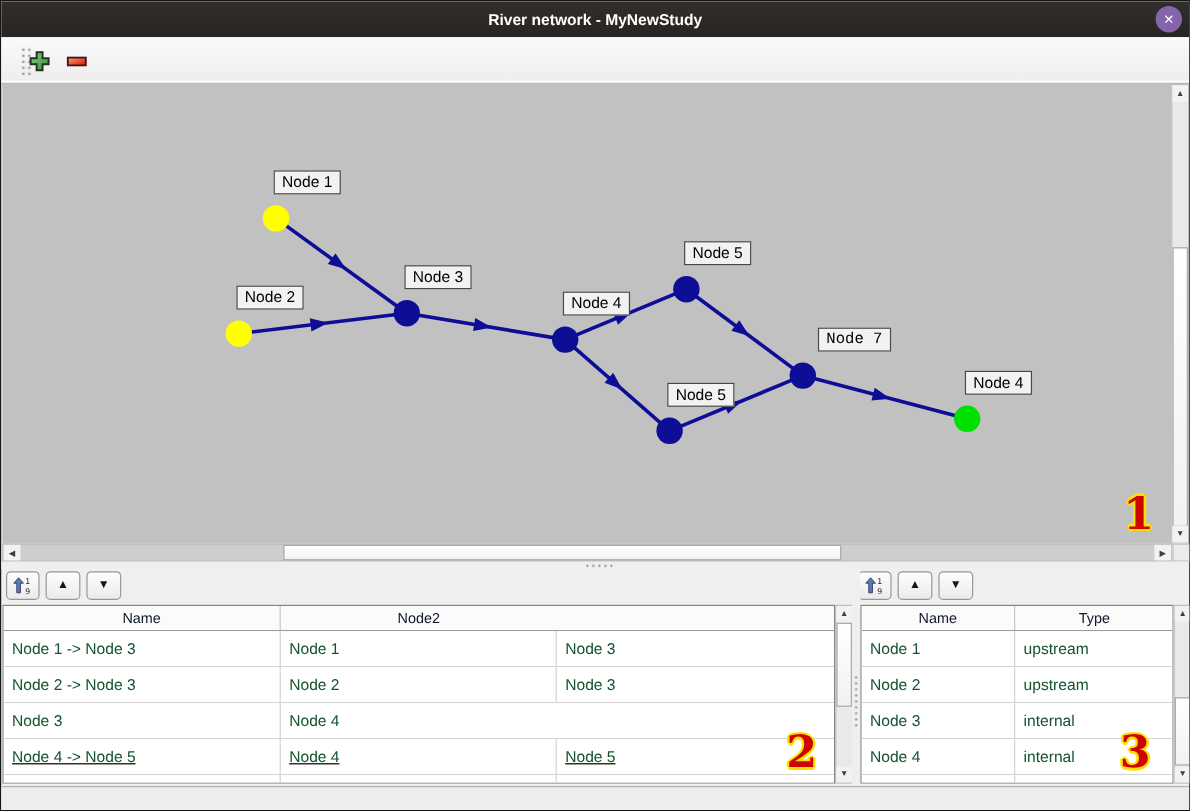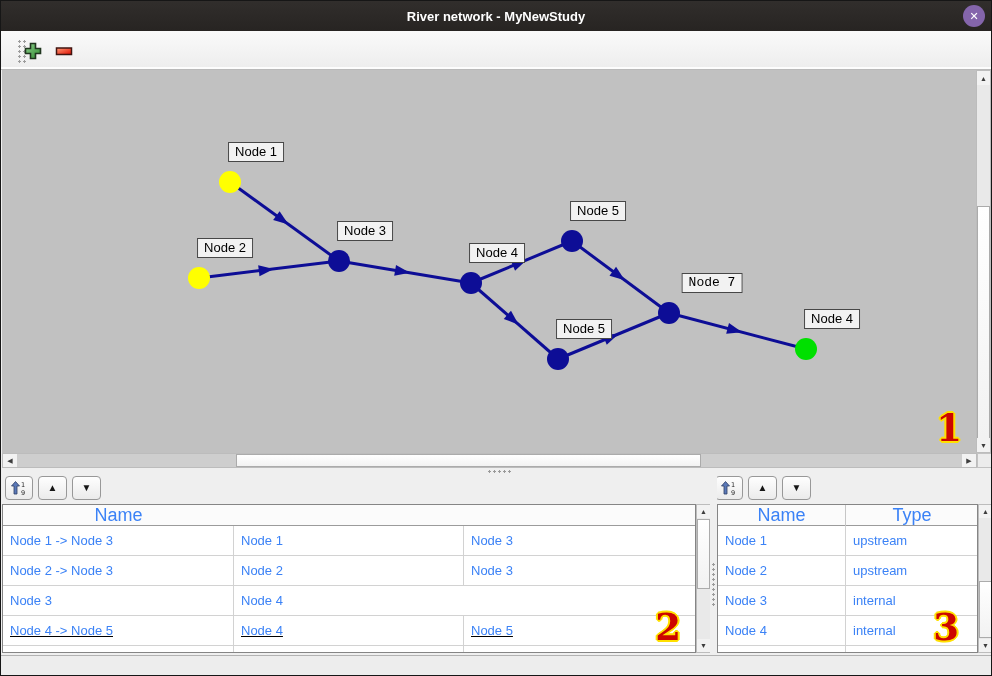--- a/index.html
+++ b/index.html
@@ -37,24 +37,24 @@
   .split-v .dots { position:absolute; left:2px; top:88px; width:3px; height:44px;
     background-image:radial-gradient(circle,#9a9a9a 1px,transparent 1.3px); background-size:3px 5px; }
 
   
   .mini-btn { position:absolute; top:475px; height:24px; background:linear-gradient(#fefefe,#ebebeb); border:1px solid #989898; border-radius:4px; display:flex; align-items:center; justify-content:center; }
   .tri { font-size:10px; color:#161616; line-height:1; }
 
   
   .dtable { position:absolute; top:503px; background:#ffffff; border:1px solid #858585; overflow:hidden; }
   .t-head { display:grid; height:21px; background:#fbfbfb; border-bottom:1px solid #9b9b9b; }
-  .t-head > div { font-size:18px; color:#3b82f6; display:flex; align-items:center; justify-content:center; border-right:1px solid #c6c6c6; }
+  .t-head > div { font-size:12px; color:#0f172a; display:flex; align-items:center; justify-content:center; border-right:1px solid #c6c6c6; }
   .t-head > div:last-child { border-right:none; }
   .t-row { display:grid; height:30px; background:#fff; border-bottom:1px solid #d2d2d2; }
-  .t-row > div { font-size:13px; color:#3b82f6; display:flex; align-items:center; padding-left:7px; border-right:1px solid #d2d2d2; overflow:hidden; white-space:nowrap; }
+  .t-row > div { font-size:13px; color:#14532d; display:flex; align-items:center; padding-left:7px; border-right:1px solid #d2d2d2; overflow:hidden; white-space:nowrap; }
   .t-row > div:last-child { border-right:none; }
 
   
   .statusbar { position:absolute; left:0; top:654px; width:100%; height:21px; background:#ededed; border-top:1px solid #b2b2b2; }
 
   
   .annot { position:absolute; transform:translate(-50%,-50%); font-family:"DejaVu Serif","Liberation Serif",serif; font-weight:bold; font-size:37px; color:#cc0500; line-height:1;
     text-shadow:-2px 0 0 #ffe000, 2px 0 0 #ffe000, 0 -2px 0 #ffe000, 0 2px 0 #ffe000, -1px -1px 0 #ffe000, 1px -1px 0 #ffe000, -1px 1px 0 #ffe000, 1px 1px 0 #ffe000; }
 </style>
 </head>
@@ -175,20 +175,21 @@
   <div class="mini-btn" style="left:747px; width:29px;">
       <span class="tri">▲</span>
     </div>
   <div class="mini-btn" style="left:781px; width:29px;">
       <span class="tri">▼</span>
     </div>
 
   <div class="dtable" style="left:1px; width:694px; height:149px;">
     <div class="t-head" id="reaches-head" style="grid-template-columns:231px 230px 231px;">
         <div>Name</div>
+        <div>Node2</div>
       </div>
     <div id="reaches-body">
         <div class="t-row" style="grid-template-columns: 231px 230px 231px;">
           <div>Node 1 -&gt; Node 3</div>
           <div>Node 1</div>
           <div>Node 3</div>
         </div>
         <div class="t-row" style="grid-template-columns: 231px 230px 231px;">
           <div>Node 2 -&gt; Node 3</div>
           <div>Node 2</div>

